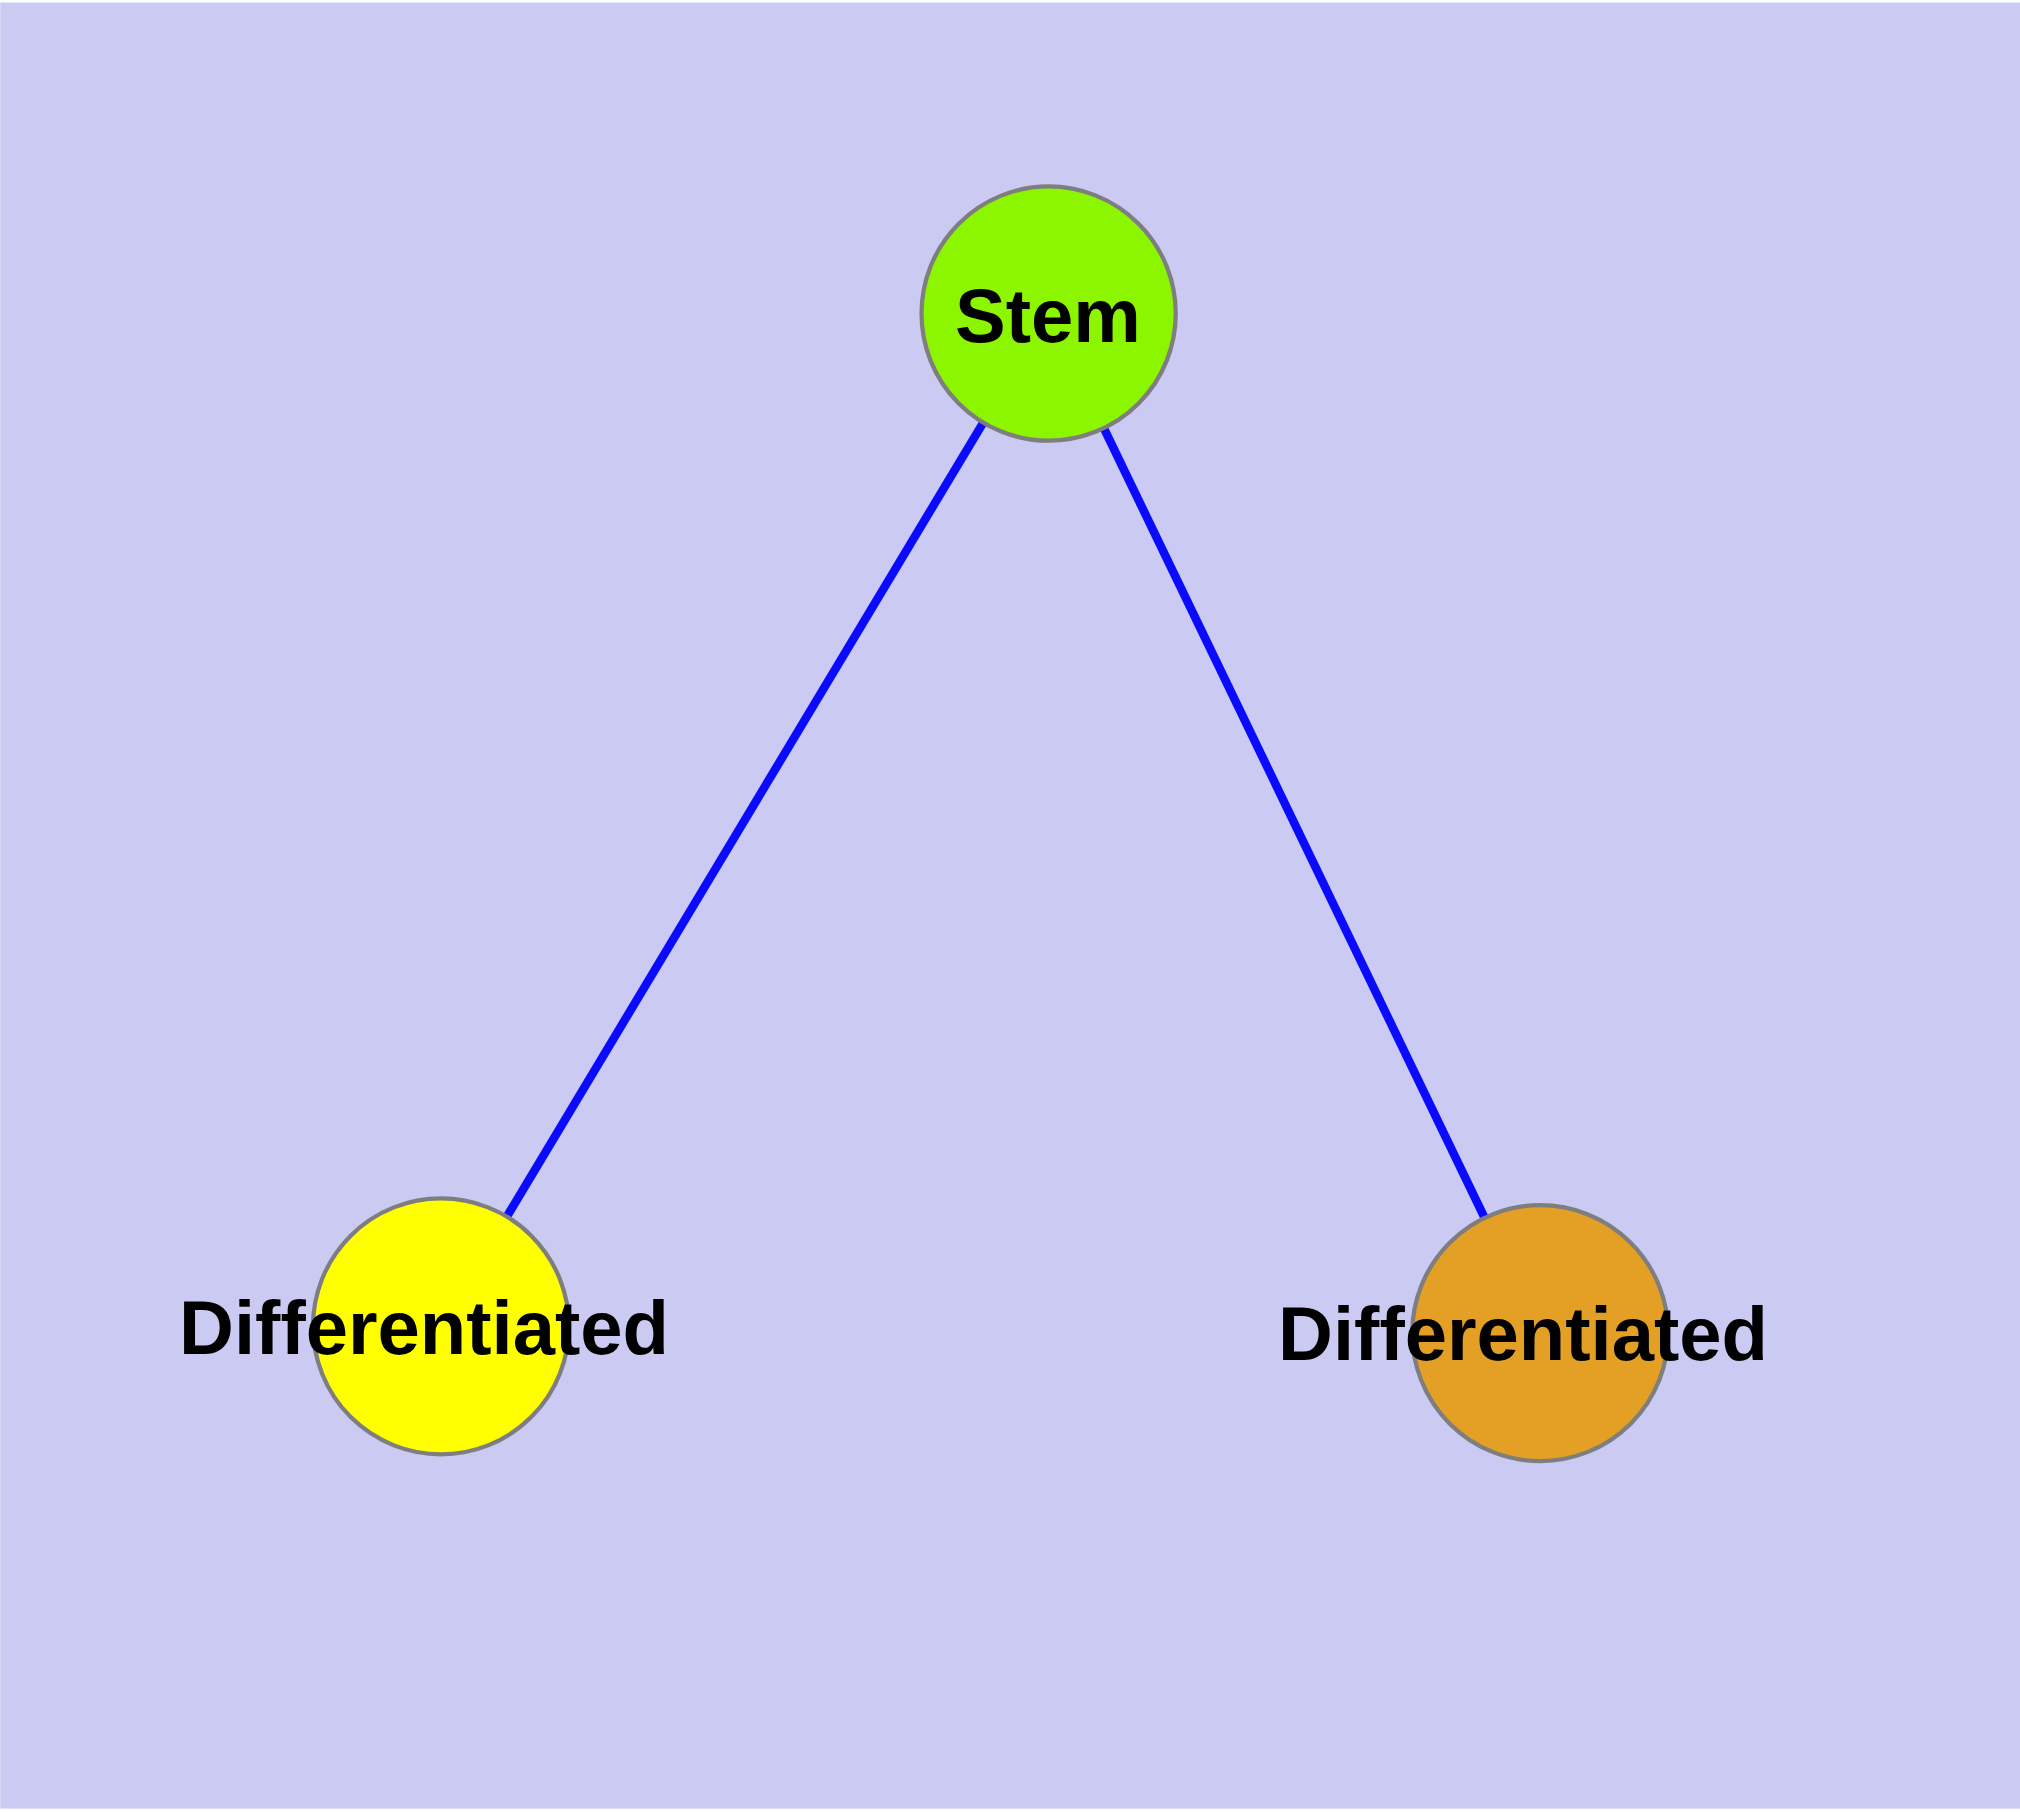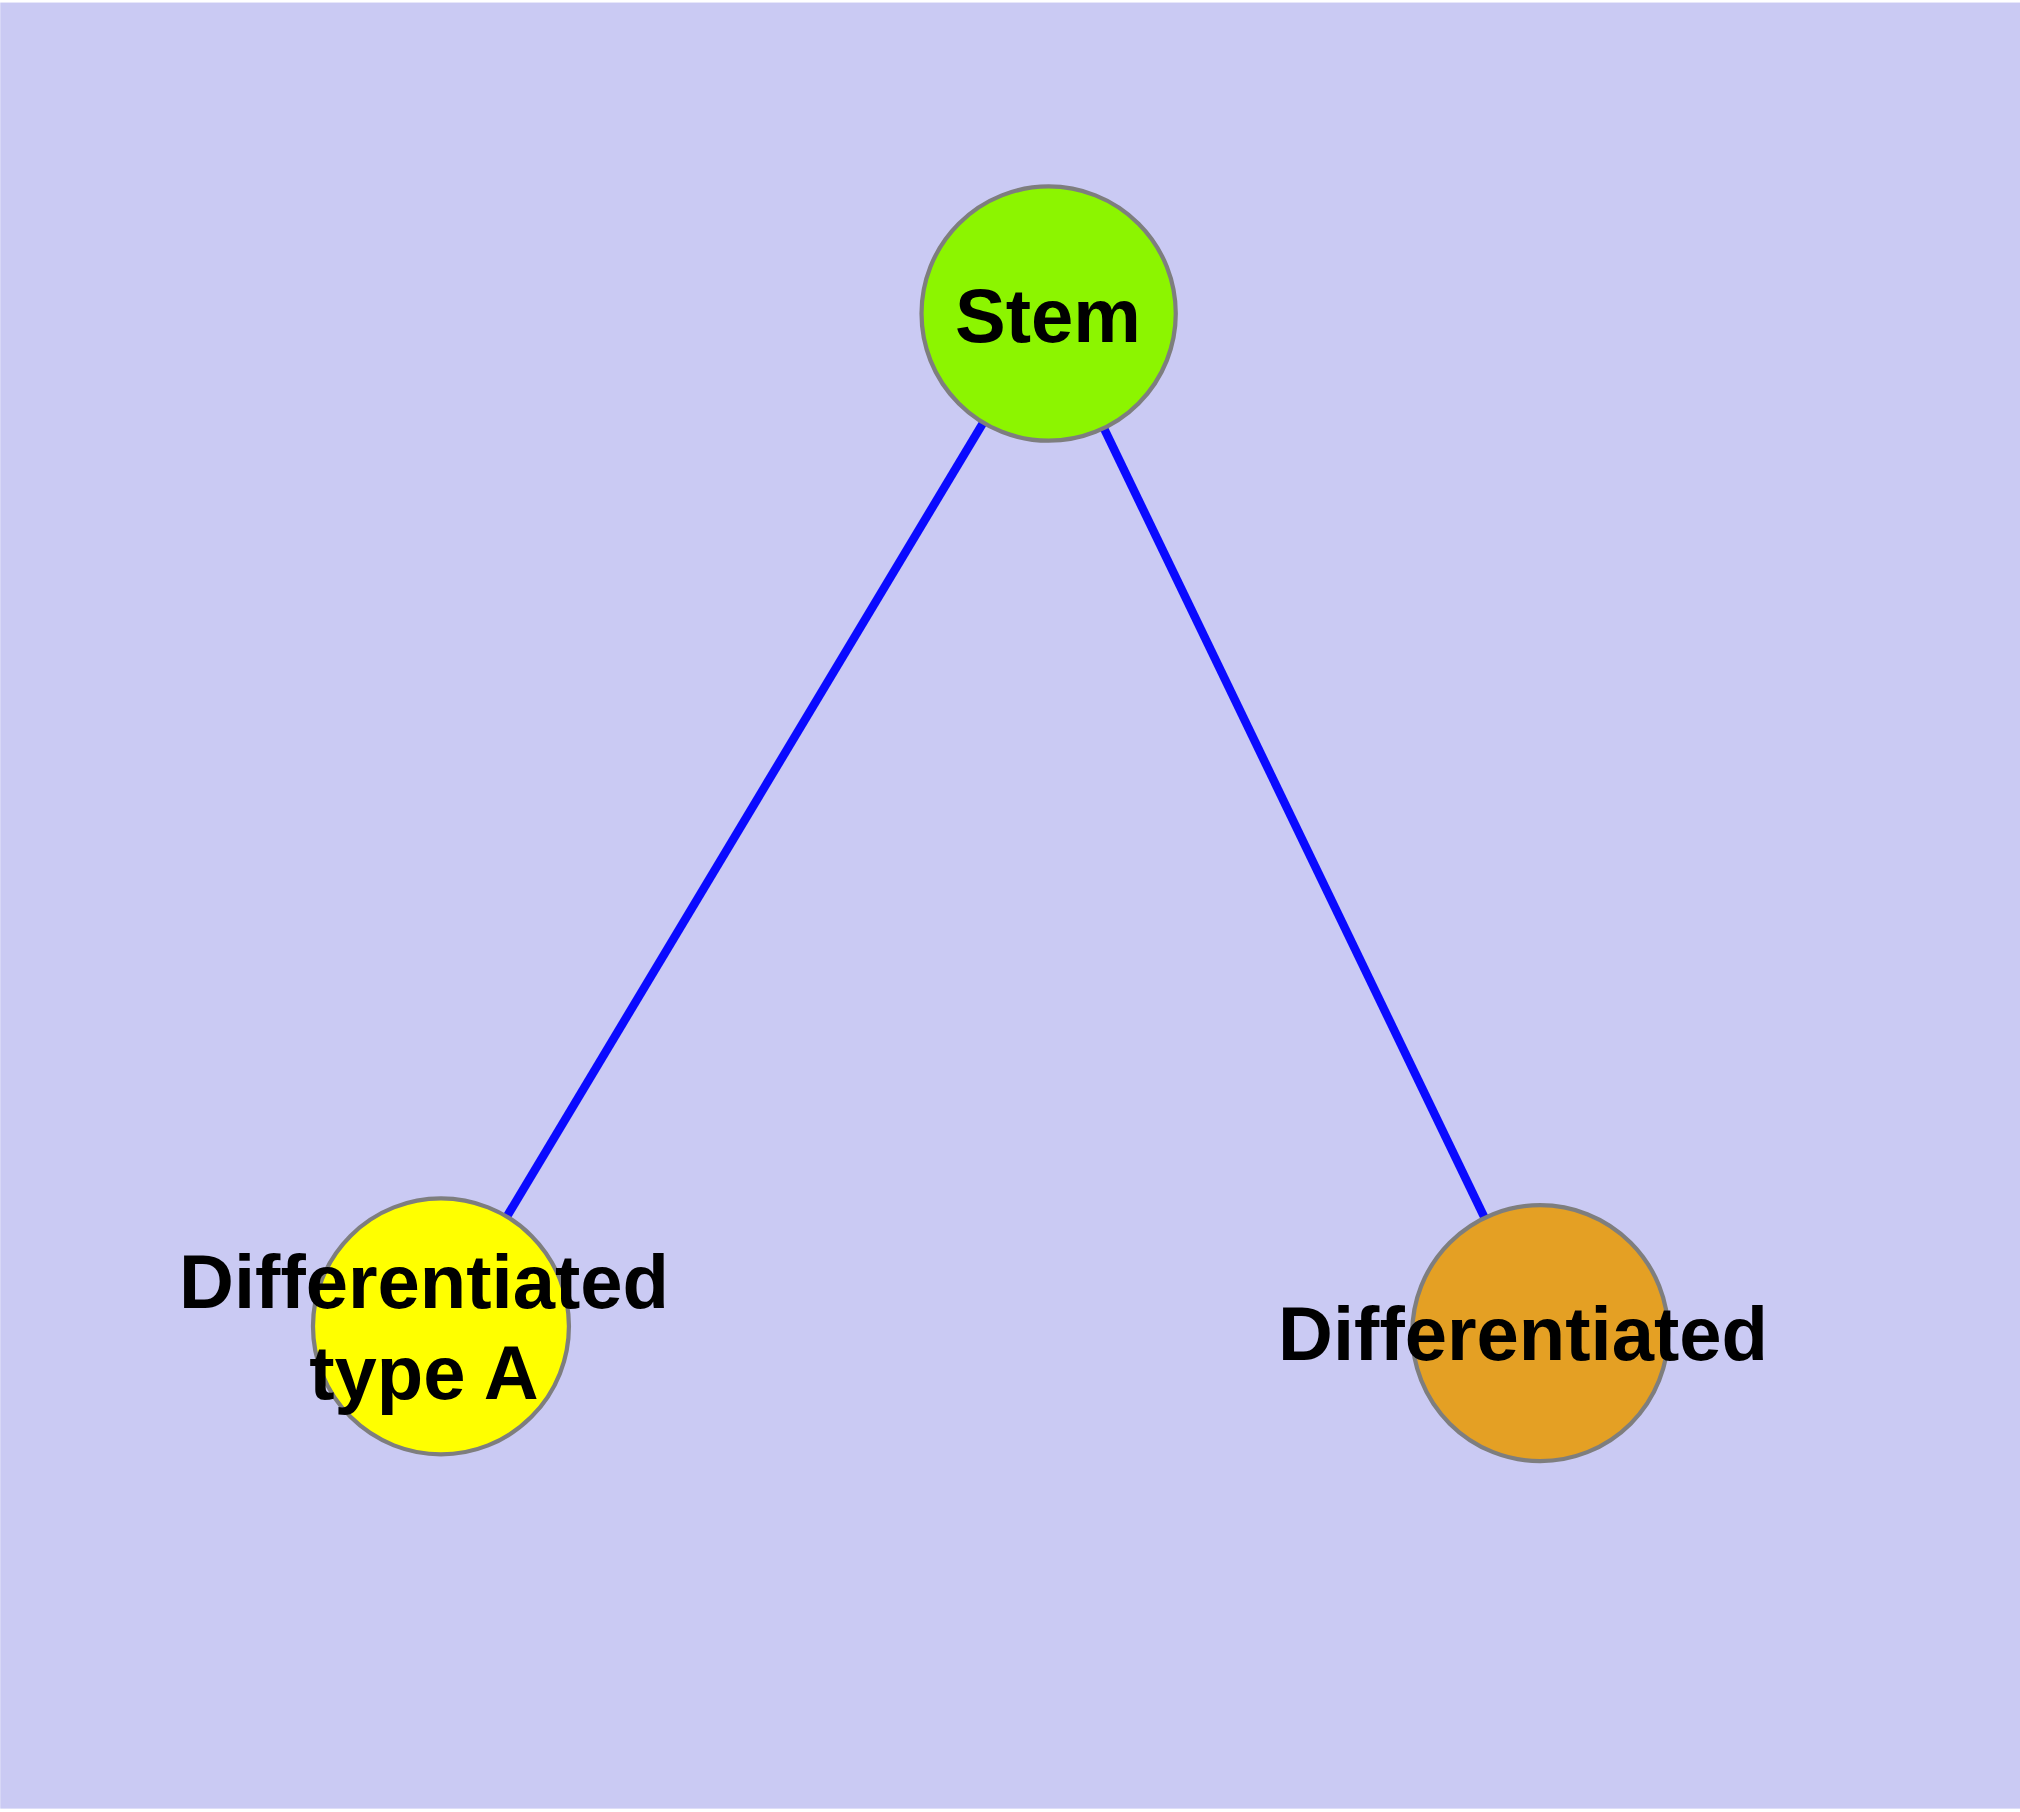--- a/index.html
+++ b/index.html
@@ -60,21 +60,20 @@
     <circle class="node-circle" cx="520" cy="1565" r="151" fill="#ffff00" stroke="#7e7e7e"></circle>
     <circle class="node-circle" cx="1817" cy="1573" r="151" fill="#e4a024" stroke="#7e7e7e"></circle>
   </svg>
 
   <div class="node-label label-stem">
     <span>Stem</span>
   </div>
 
   <div class="node-label label-type-a">
     <span>Differentiated</span>
-    <span>type A</span>
   </div>
 
   <div class="node-label label-type-b">
     <span>Differentiated</span>
   </div>
 
 </div>
 
 
 </body></html>

